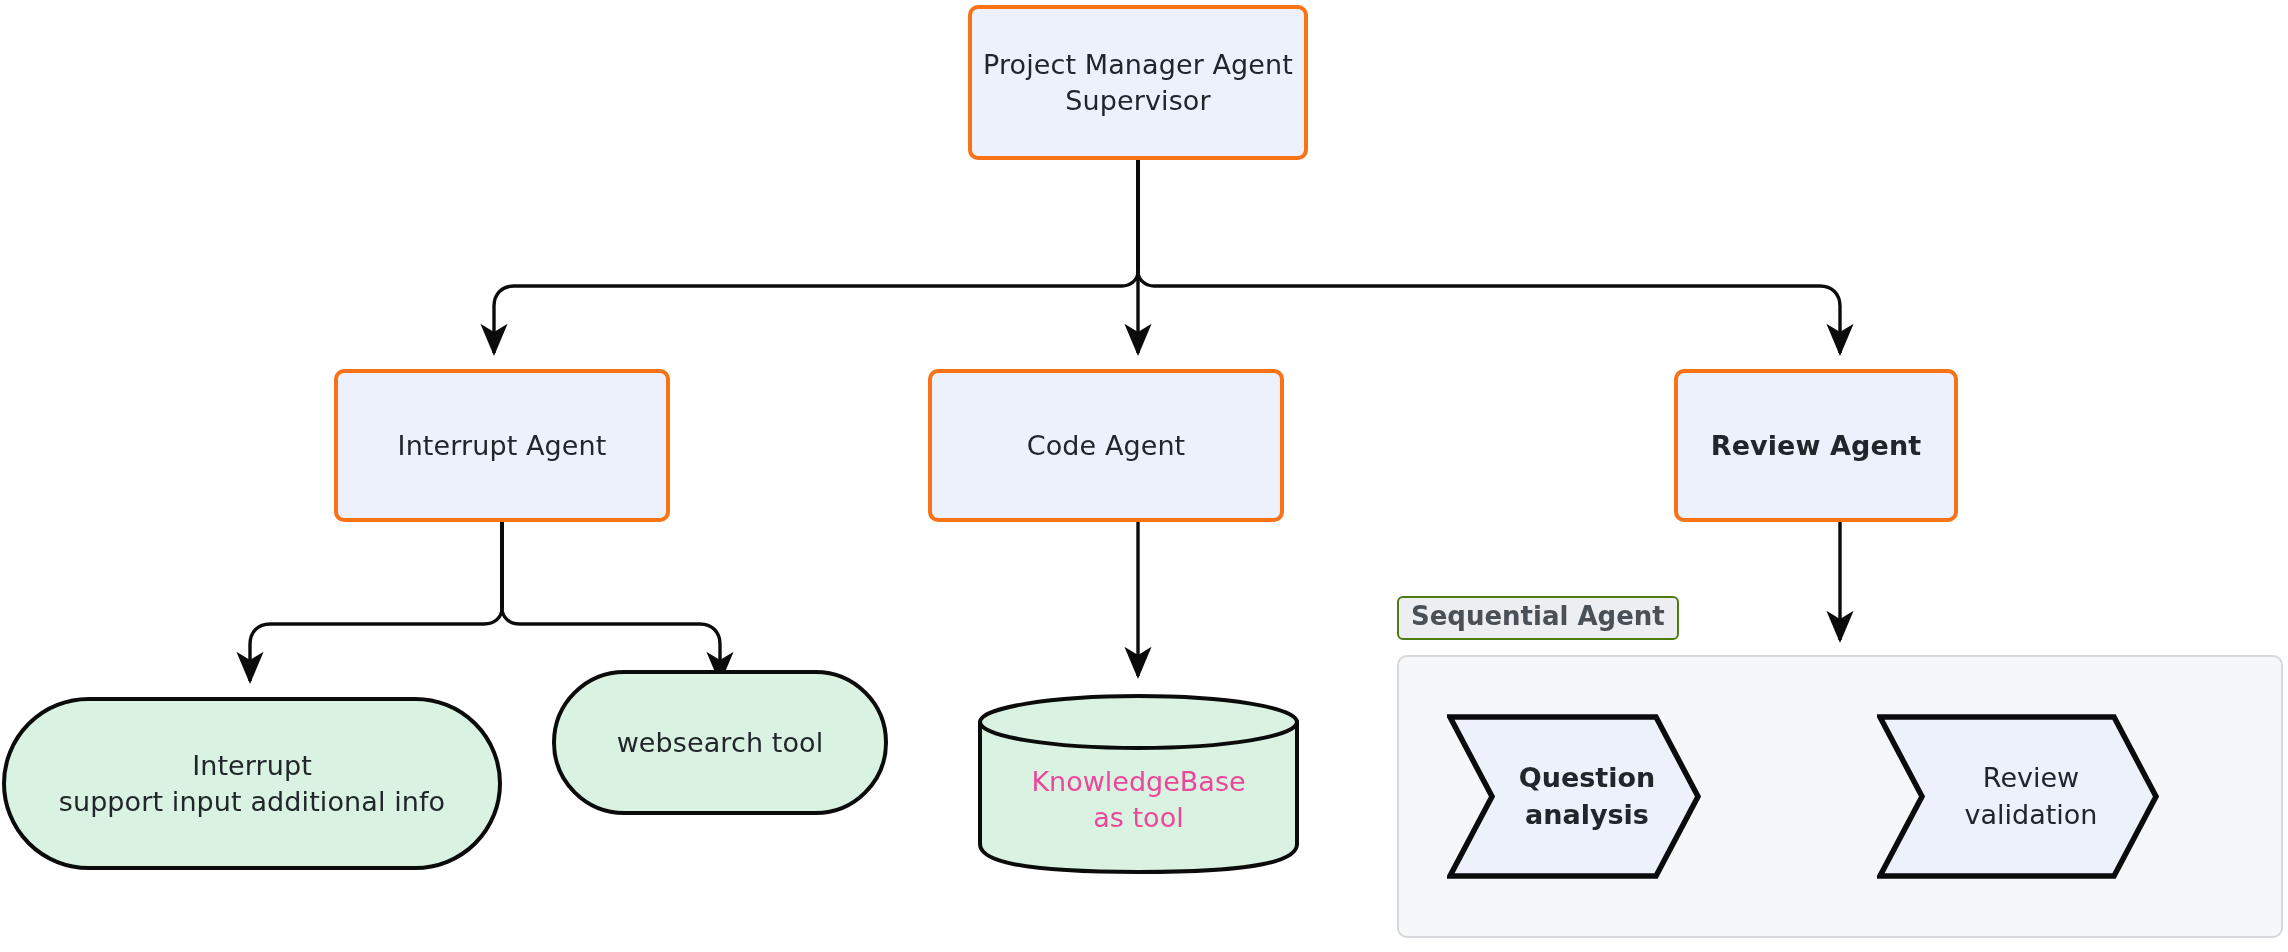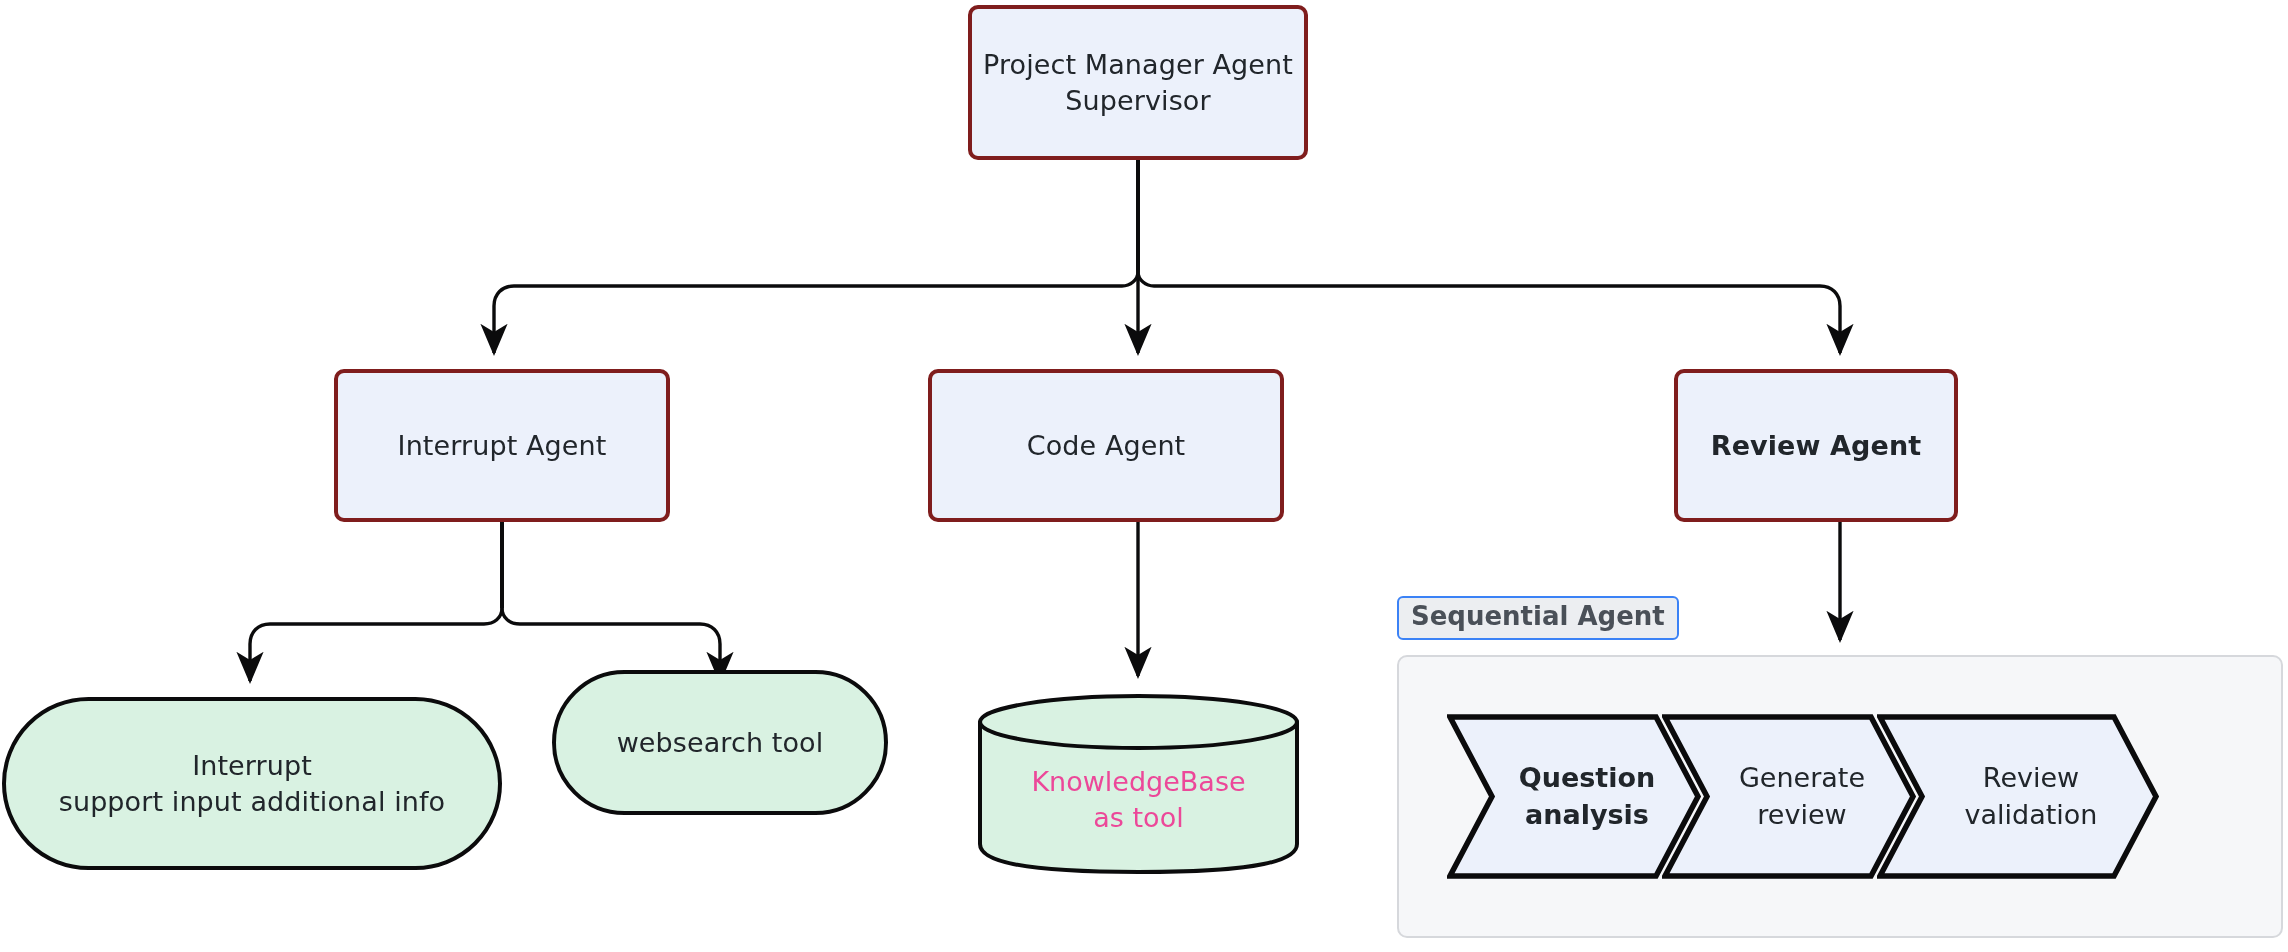--- a/index.html
+++ b/index.html
@@ -35,21 +35,21 @@
     text-align: center;
     color: #21262b;
     font-size: 27px;
     line-height: 1.32;
     letter-spacing: 0.1px;
     white-space: pre-line;
   }
   
   .node-process {
     background: #ecf1fb;
-    border: 4px solid #7f1d1d;
+    border: 4px solid #f97316;
     border-radius: 10px;
   }
   
   .node-stadium {
     background: #d9f2e2;
     border: 4px solid #0b0b0c;
     border-radius: 999px;
   }
   
   .node-cylinder {
@@ -82,21 +82,21 @@
     position: absolute;
     box-sizing: border-box;
     background: #f6f7f9;
     border: 2px solid #d6d8dc;
     border-radius: 10px;
   }
   .cluster-title {
     position: absolute;
     box-sizing: border-box;
     background: #eceef1;
-    border: 2px solid #3b82f6;
+    border: 2px solid #4d7c0f;
     border-radius: 6px;
     color: #4a5058;
     font-size: 26px;
     font-weight: 700;
     padding: 4px 12px 6px 12px;
     line-height: 1.15;
     white-space: nowrap;
   }
   
   .chevron {
@@ -198,27 +198,20 @@
   <div class="cluster" style="left:1397px; top:655px; width:886px; height:283px;"></div>
 
   <div class="chevron" style="left:1447px; top:714px; width:254px; height:165px;font-weight:bold;">
     <svg class="chev-svg" width="254" height="165" viewBox="0 0 254 165" xmlns="http://www.w3.org/2000/svg">
       <path d="M3,3 L209,3 L251,82.5 L209,162 L3,162 L45,82.5 Z" fill="#ecf1fb" stroke="#0b0b0c" stroke-width="5.5" stroke-linejoin="miter"></path>
     </svg>
     <div class="chev-label">Question
 analysis</div>
   </div>
 
-  <div class="chevron" style="left:1662px; top:714px; width:254px; height:165px;">
-    <svg class="chev-svg" width="254" height="165" viewBox="0 0 254 165" xmlns="http://www.w3.org/2000/svg">
-      <path d="M3,3 L209,3 L251,82.5 L209,162 L3,162 L45,82.5 Z" fill="#ecf1fb" stroke="#0b0b0c" stroke-width="5.5" stroke-linejoin="miter"></path>
-    </svg>
-    <div class="chev-label">Generate
-review</div>
-  </div>
 
   <div class="chevron" style="left:1877px; top:714px; width:282px; height:165px;">
     <svg class="chev-svg" width="282" height="165" viewBox="0 0 282 165" xmlns="http://www.w3.org/2000/svg">
       <path d="M3,3 L237,3 L279,82.5 L237,162 L3,162 L45,82.5 Z" fill="#ecf1fb" stroke="#0b0b0c" stroke-width="5.5" stroke-linejoin="miter"></path>
     </svg>
     <div class="chev-label">Review
 validation</div>
   </div>
 
 </div>

